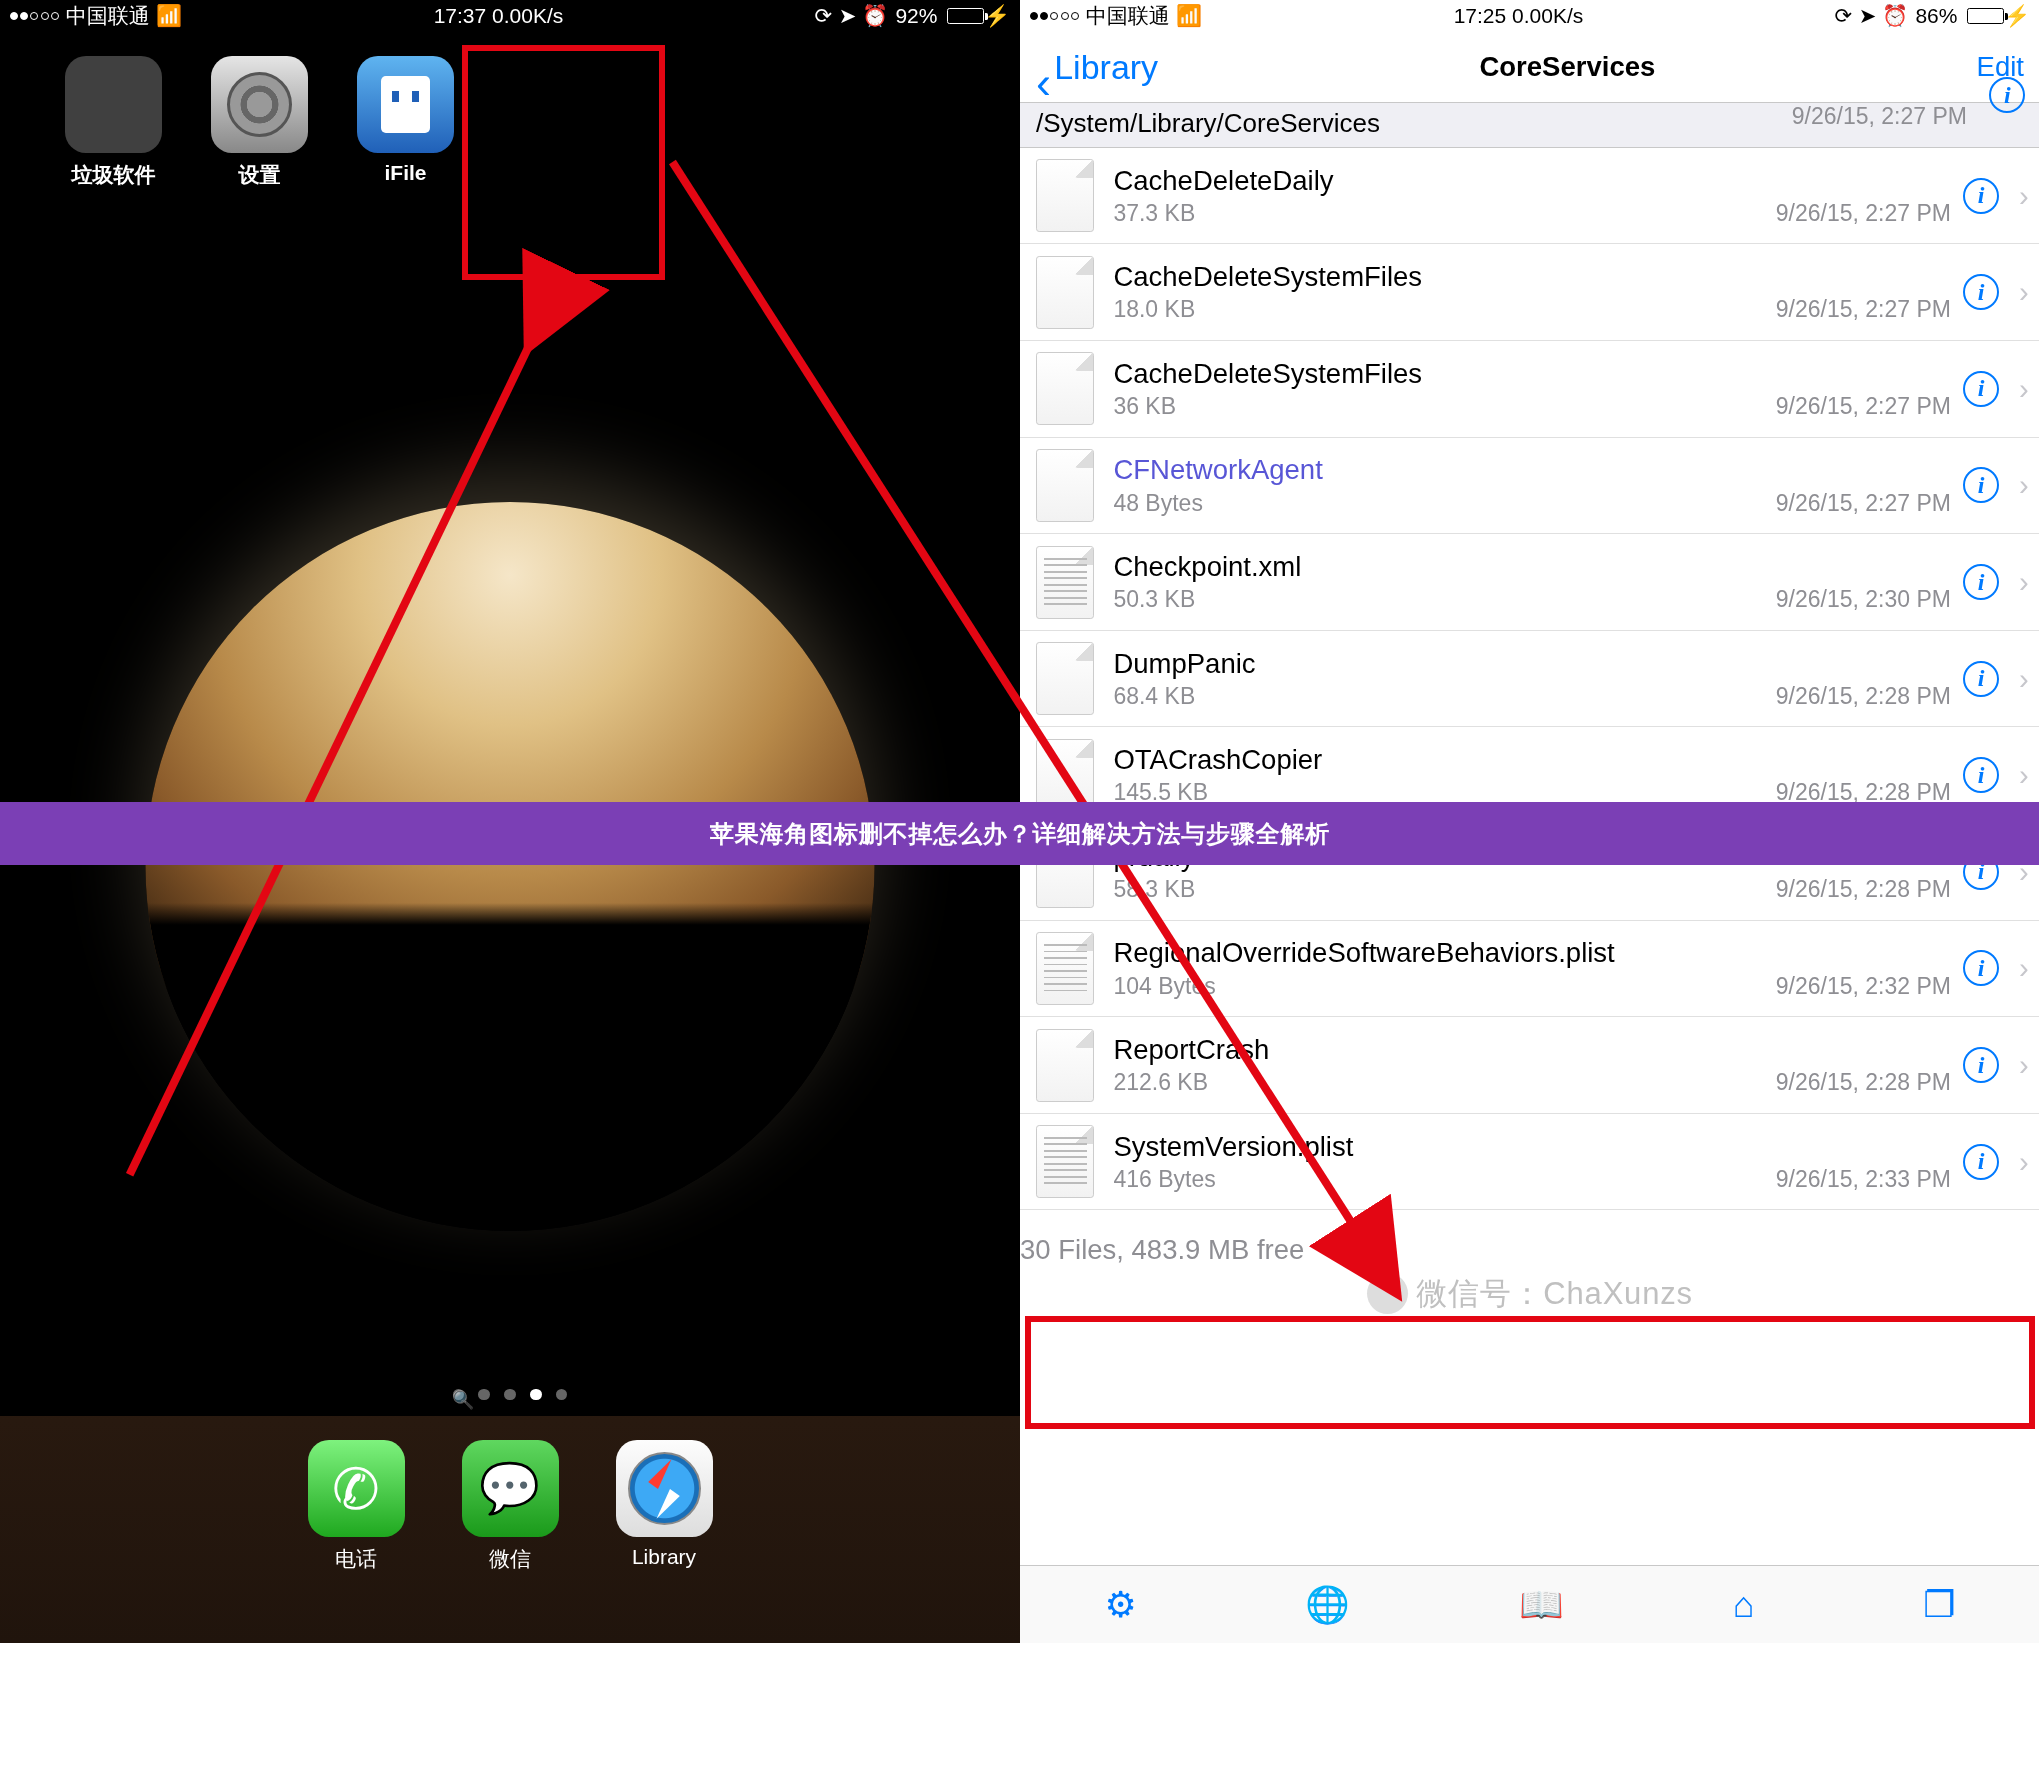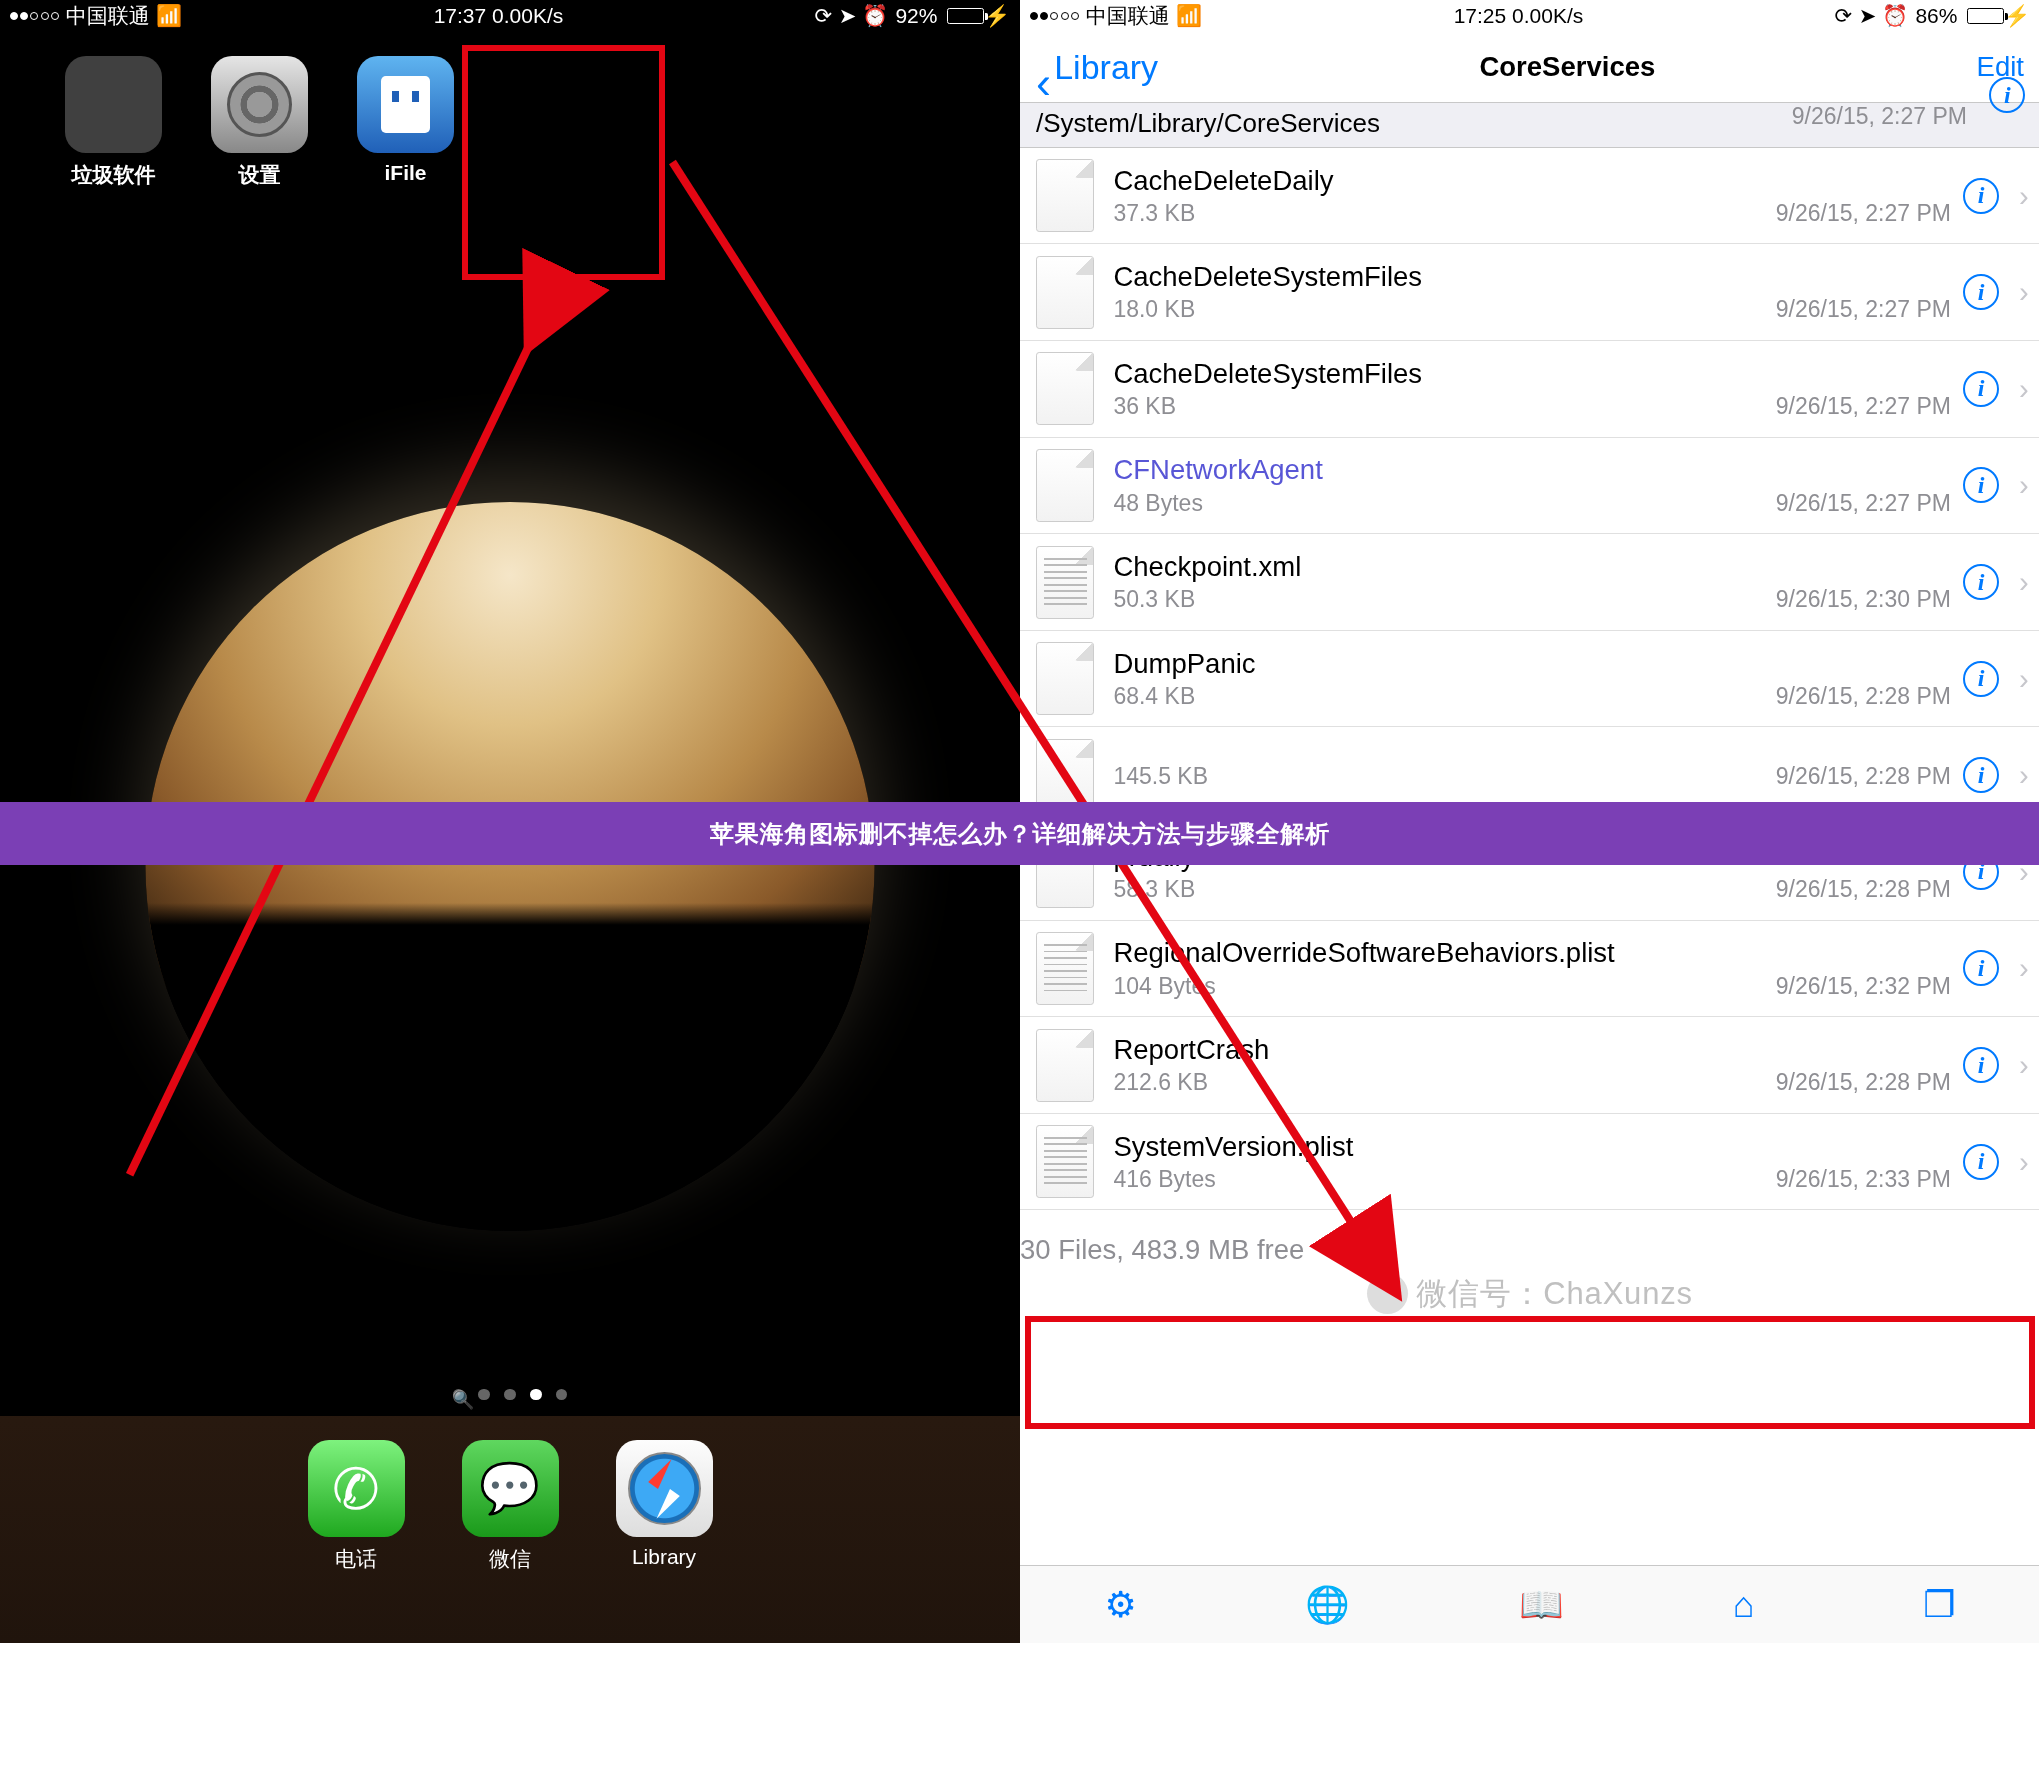--- a/index.html
+++ b/index.html
@@ -285,20 +285,21 @@
               <span>68.4 KB</span>
               <span>9/26/15, 2:28 PM</span>
             </div>
           </div>
           <div class="info">i</div>
           <div class="chev">›</div>
         </div>
         <div class="row">
           <div class="ficon "></div>
           <div class="fmeta">
+            <div class="fname">OTACrashCopier</div>
             <div class="fsub">
               <span>145.5 KB</span>
               <span>9/26/15, 2:28 PM</span>
             </div>
           </div>
           <div class="info">i</div>
           <div class="chev">›</div>
         </div>
         <div class="row">
           <div class="ficon "></div>

